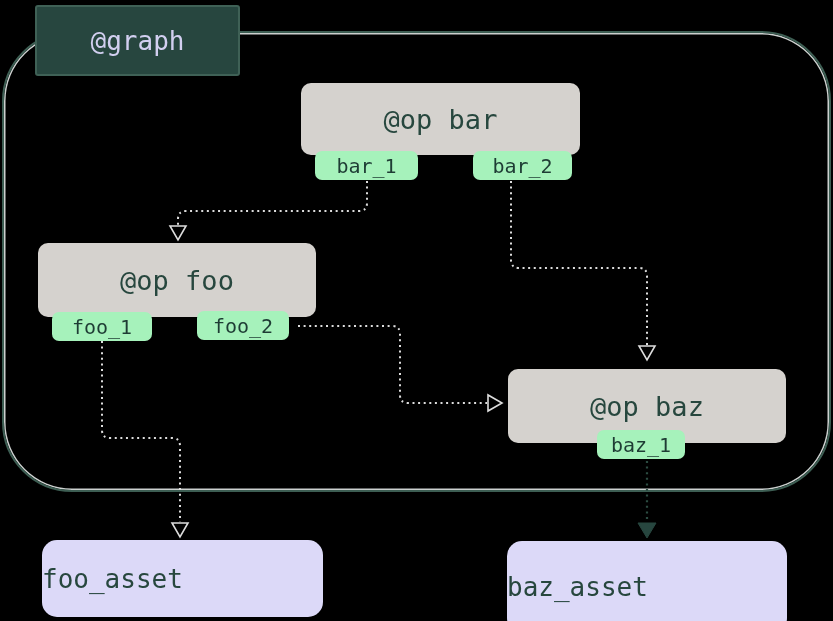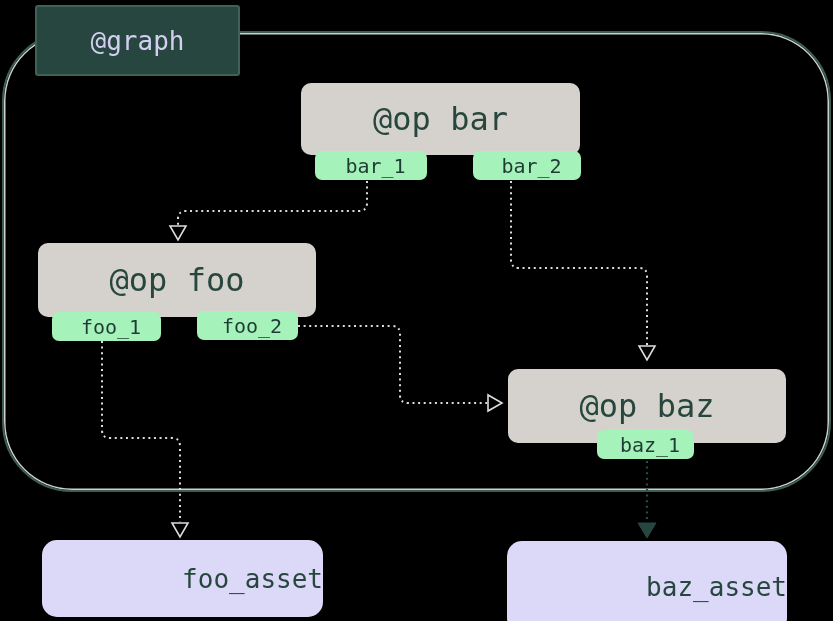--- a/index.html
+++ b/index.html
@@ -70,58 +70,57 @@
     align-items: center;
     justify-content: center;
     z-index: 5;
   }
 
   .op {
     position: absolute;
     background: var(--op-fill, #d5d2ce);
     border-radius: 10px;
     color: var(--op-text, #27473e);
-    font-size: 32px;
+    font-size: 27px;
     display: flex;
     align-items: center;
     justify-content: center;
     z-index: 3;
   }
   #op-bar { left: 301px; top: 83px;  width: 279px; height: 72px; }
   #op-foo { left: 38px;  top: 243px; width: 278px; height: 74px; }
   #op-baz { left: 508px; top: 369px; width: 278px; height: 74px; }
 
   .tab {
     position: absolute;
     height: 29px;
     background: var(--tab-fill, #a6f2bb);
     border-radius: 7px;
     color: var(--tab-text, #1e3c34);
     font-size: 20px;
     display: flex;
     align-items: center;
     justify-content: center;
     z-index: 4;
-    padding-left: 9px;
   }
   #tab-bar-1 { left: 315px; top: 151px; width: 103px; }
   #tab-bar-2 { left: 473px; top: 151px; width: 99px; }
   #tab-foo-1 { left: 52px;  top: 312px; width: 100px; }
   #tab-foo-2 { left: 197px; top: 311px; width: 92px; text-align: right; }
   #tab-baz-1 { left: 597px; top: 430px; width: 88px; }
 
   .asset {
     position: absolute;
     background: var(--asset-fill, #dcd9f8);
     border-radius: 15px;
     color: var(--asset-text, #27473e);
     font-size: 26px;
     display: flex;
     align-items: center;
-    justify-content: flex-end;
+    justify-content: flex-start;
     z-index: 3;
   }
   #asset-foo { left: 42px;  top: 540px; width: 281px; height: 77px; }
   #asset-baz { left: 507px; top: 541px; width: 280px; height: 92px; }
 </style>
 </head>
 <body>
 
 <div class="stage">
 

